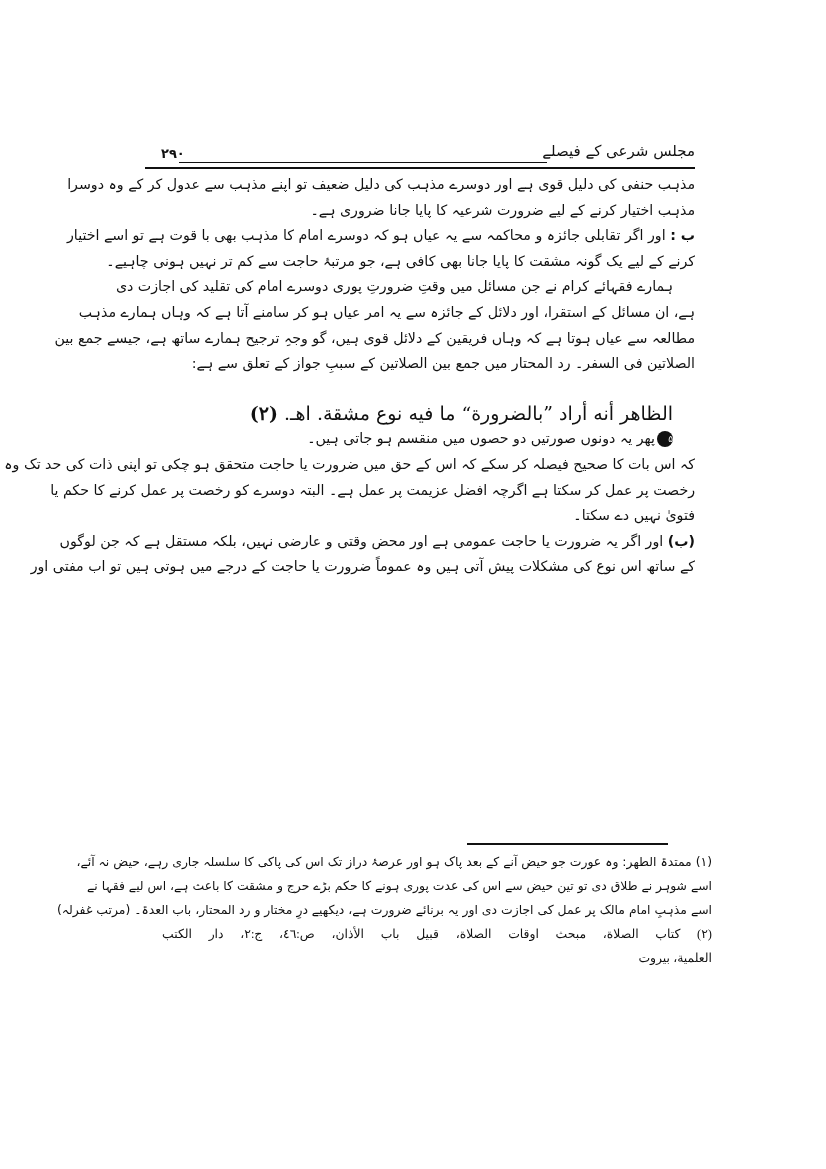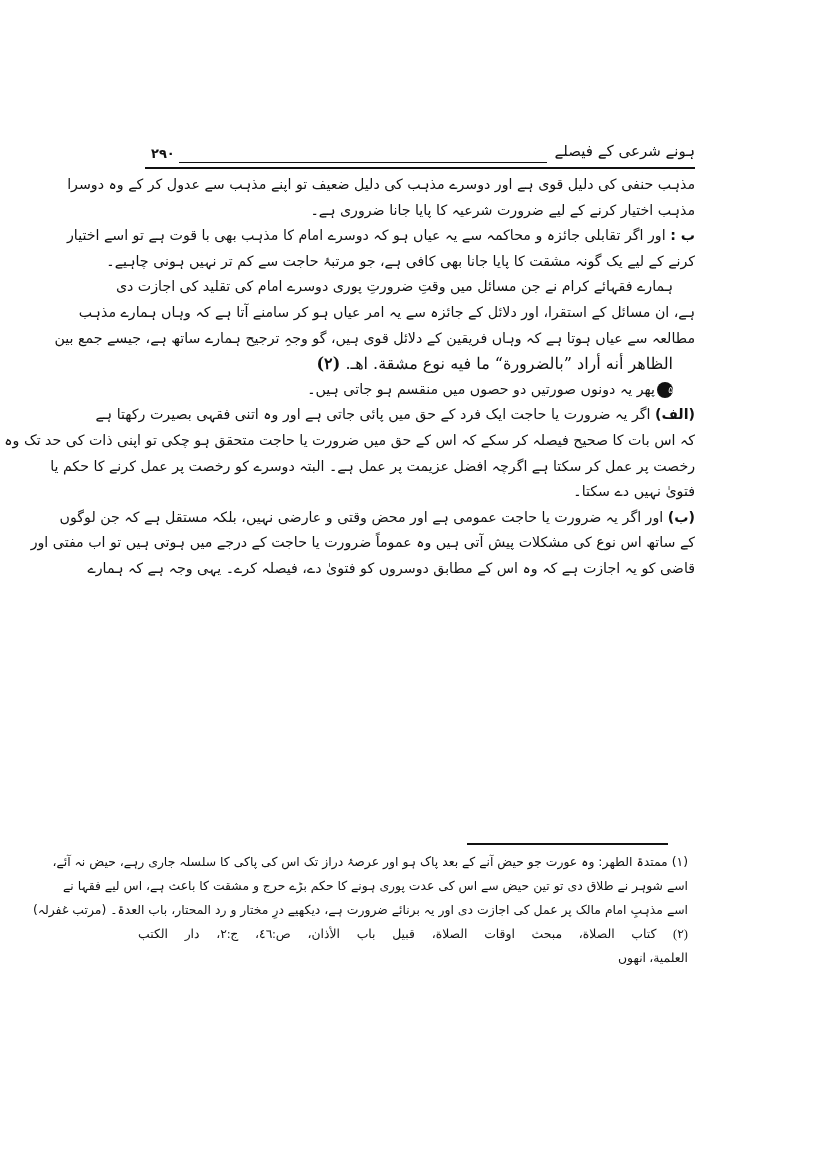--- a/index.html
+++ b/index.html
@@ -3,73 +3,72 @@
   <meta charset="utf-8">
   <style>
     html, body { margin: 0; padding: 0; background: #ffffff; }
     body {
       width: 826px; height: 1169px; position: relative; overflow: hidden;
       font-family: "DejaVu Sans", sans-serif; color: #111;
     }
     .page { position: absolute; left: 145px; top: 140px; width: 550px; direction: rtl; }
     .header { position: relative; height: 26px; }
     .header .title { position: absolute; right: 0; top: 2px; font-size: 15px; }
-    .header .pageno { position: absolute; left: 6px; top: 6px; font-size: 13px; font-weight: bold; direction: rtl; }
+    .header .pageno { position: absolute; left: 16px; top: 6px; font-size: 13px; font-weight: bold; direction: rtl; }
     .header .hline { position: absolute; left: 34px; right: 148px; top: 22px; border-top: 1px solid #111; }
     .rule { border-top: 2px solid #111; margin-top: 1px; }
     .body { margin-top: 3px; }
     .line { font-size: 14.2px; line-height: 25.6px; white-space: nowrap; text-align: justify; text-align-last: justify; }
     .line.last { text-align-last: right; }
     .line.indent { padding-right: 22px; }
-    .line.arabic { font-family: "DejaVu Serif", serif; font-size: 16px; padding-right: 22px; text-align-last: right; }
+    .line.arabic { font-family: "DejaVu Serif", serif; font-size: 19px; padding-right: 22px; text-align-last: right; margin-top: 24px; }
     .bold { font-weight: bold; }
     .circ {
       display: inline-block; width: 16px; height: 16px; border-radius: 50%;
       background: #111; color: #fff; font-size: 9px; line-height: 16px; text-align: center;
       vertical-align: middle; margin-left: 2px;
     }
     .sup { font-size: 9px; vertical-align: super; }
     .fn-sep { position: absolute; left: 467px; width: 201px; top: 843px; border-top: 2px solid #111; }
-    .footnotes { position: absolute; left: 138px; top: 850px; width: 550px; direction: rtl; }
+    .footnotes { position: absolute; left: 162px; top: 850px; width: 550px; direction: rtl; }
     .fn { font-size: 12.4px; line-height: 24px; white-space: nowrap; text-align: justify; text-align-last: justify; }
     .fn.last { text-align-last: right; }
     .fn.arabic { font-family: Liberation Serif, serif; }
   </style>
 </head>
 <body>
 
 <div class="page">
   <div class="header">
-    <span class="title">ہونے شرعی کے فیصلے</span>
+    <span class="title">مجلس شرعی کے فیصلے</span>
     <span class="hline"></span>
     <span class="pageno">۲۹۰</span>
   </div>
   <div class="rule"></div>
 
   <div class="body">
     <div class="line">مذہب حنفی کی دلیل قوی ہے اور دوسرے مذہب کی دلیل ضعیف تو اپنے مذہب سے عدول کر کے وہ دوسرا</div>
     <div class="line last">مذہب اختیار کرنے کے لیے ضرورت شرعیہ کا پایا جانا ضروری ہے۔</div>
     <div class="line"><span class="bold">ب :</span> <span>اور اگر تقابلی جائزہ و محاکمہ سے یہ عیاں ہو کہ دوسرے امام کا مذہب بھی با قوت ہے تو اسے اختیار</span></div>
     <div class="line last">کرنے کے لیے یک گونہ مشقت کا پایا جانا بھی کافی ہے، جو مرتبۂ حاجت سے کم تر نہیں ہونی چاہیے۔</div>
     <div class="line indent">ہمارے فقہائے کرام نے جن مسائل میں وقتِ ضرورتِ پوری دوسرے امام کی تقلید کی اجازت دی</div>
     <div class="line">ہے، ان مسائل کے استقرا، اور دلائل کے جائزہ سے یہ امر عیاں ہو کر سامنے آتا ہے کہ وہاں ہمارے مذہب</div>
     <div class="line">مطالعہ سے عیاں ہوتا ہے کہ وہاں فریقین کے دلائل قوی ہیں، گو وجہِ ترجیح ہمارے ساتھ ہے، جیسے جمع بین</div>
+    <div class="line last">الصلاتین فی السفر۔ رد المحتار میں جمع بین الصلاتین کے سببِ جواز کے تعلق سے ہے:</div>
     <div class="line arabic"><span>الظاهر أنه أراد ”بالضرورة“ ما فيه نوع مشقة. اهـ.</span> <span class="bold">(۲)</span></div>
     <div class="line indent last"><span class="circ">۵</span><span>پھر یہ دونوں صورتیں دو حصوں میں منقسم ہو جاتی ہیں۔</span></div>
-    <div class="line"><span class="bold">(الف)</span> <span>اگر یہ ضرورت یا حاجت ایک فرد کے حق میں پائی جاتی ہے اور وہ اتنی فقہی بصیرت رکھتا ہے</span></div>
     <div class="line">کہ اس بات کا صحیح فیصلہ کر سکے کہ اس کے حق میں ضرورت یا حاجت متحقق ہو چکی تو اپنی ذات کی حد تک وہ</div>
     <div class="line">رخصت پر عمل کر سکتا ہے اگرچہ افضل عزیمت پر عمل ہے۔ البتہ دوسرے کو رخصت پر عمل کرنے کا حکم یا</div>
     <div class="line last">فتویٰ نہیں دے سکتا۔</div>
     <div class="line"><span class="bold">(ب)</span> <span>اور اگر یہ ضرورت یا حاجت عمومی ہے اور محض وقتی و عارضی نہیں، بلکہ مستقل ہے کہ جن لوگوں</span></div>
     <div class="line">کے ساتھ اس نوع کی مشکلات پیش آتی ہیں وہ عموماً ضرورت یا حاجت کے درجے میں ہوتی ہیں تو اب مفتی اور</div>
-    <div class="line">قاضی کو یہ اجازت ہے کہ وہ اس کے مطابق دوسروں کو فتویٰ دے، فیصلہ کرے۔ یہی وجہ ہے کہ ہمارے</div>
   </div>
 </div>
 
 <div class="fn-sep"></div>
 
 <div class="footnotes">
   <div class="fn">(۱) ممتدۃ الطھر: وہ عورت جو حیض آنے کے بعد پاک ہو اور عرصۂ دراز تک اس کی پاکی کا سلسلہ جاری رہے، حیض نہ آئے،</div>
   <div class="fn">اسے شوہر نے طلاق دی تو تین حیض سے اس کی عدت پوری ہونے کا حکم بڑے حرج و مشقت کا باعث ہے، اس لیے فقہا نے</div>
   <div class="fn">اسے مذہبِ امام مالک پر عمل کی اجازت دی اور یہ برنائے ضرورت ہے، دیکھیے درِ مختار و رد المحتار، باب العدۃ۔ (مرتب غفرلہ)</div>
   <div class="fn arabic">(۲) كتاب الصلاة، مبحث اوقات الصلاة، قبيل باب الأذان، ص:٤٦، ج:٢، دار الكتب</div>
-  <div class="fn arabic last">العلمية، انھوں</div>
+  <div class="fn arabic last">العلمية، بيروت</div>
 </div>
 
 </body></html>

